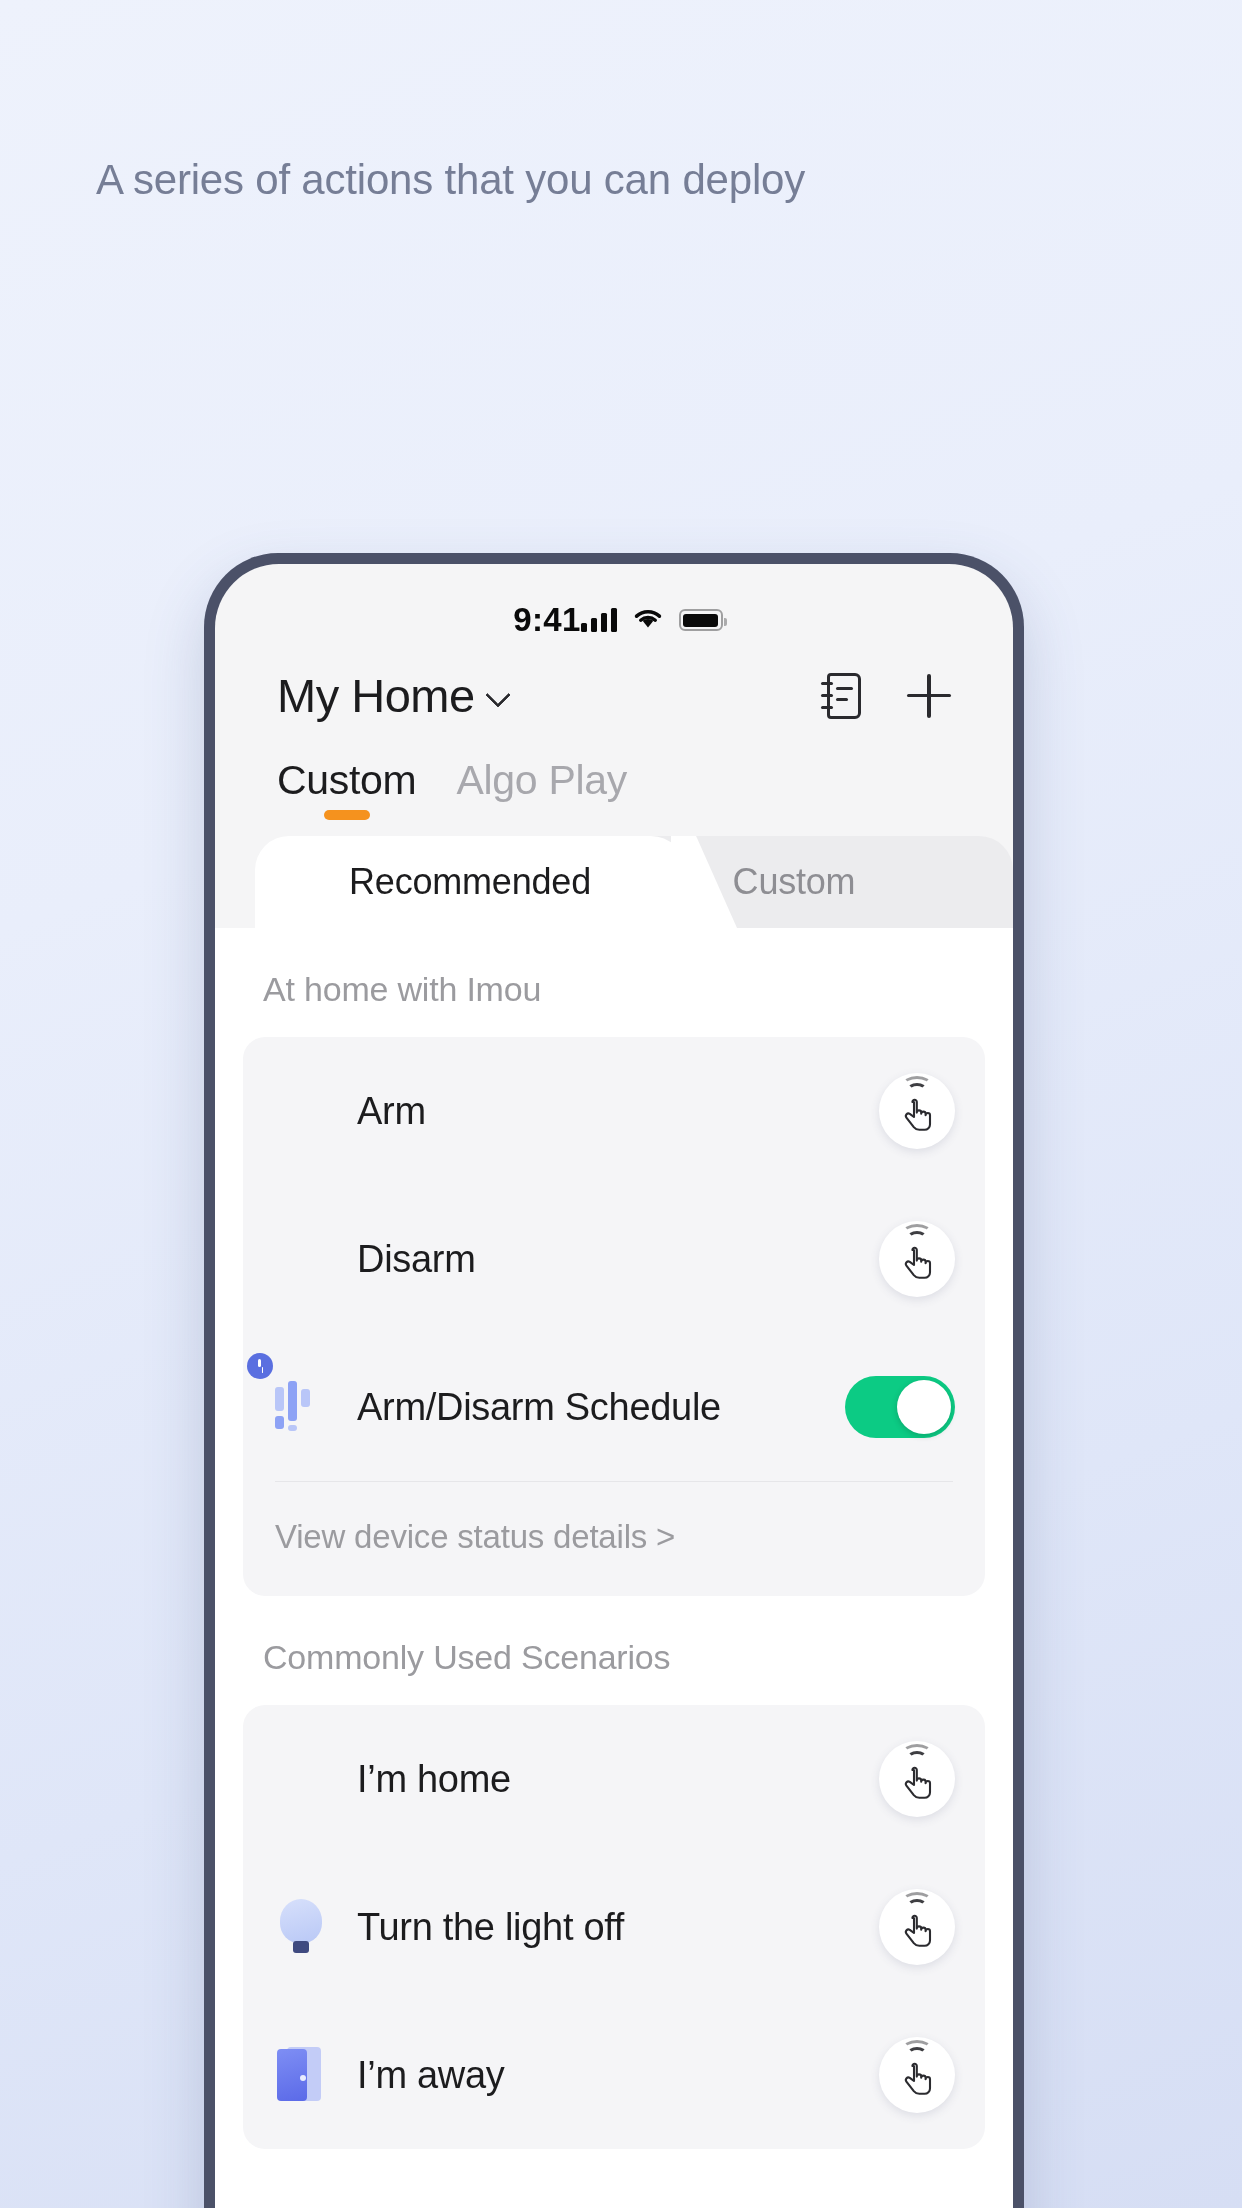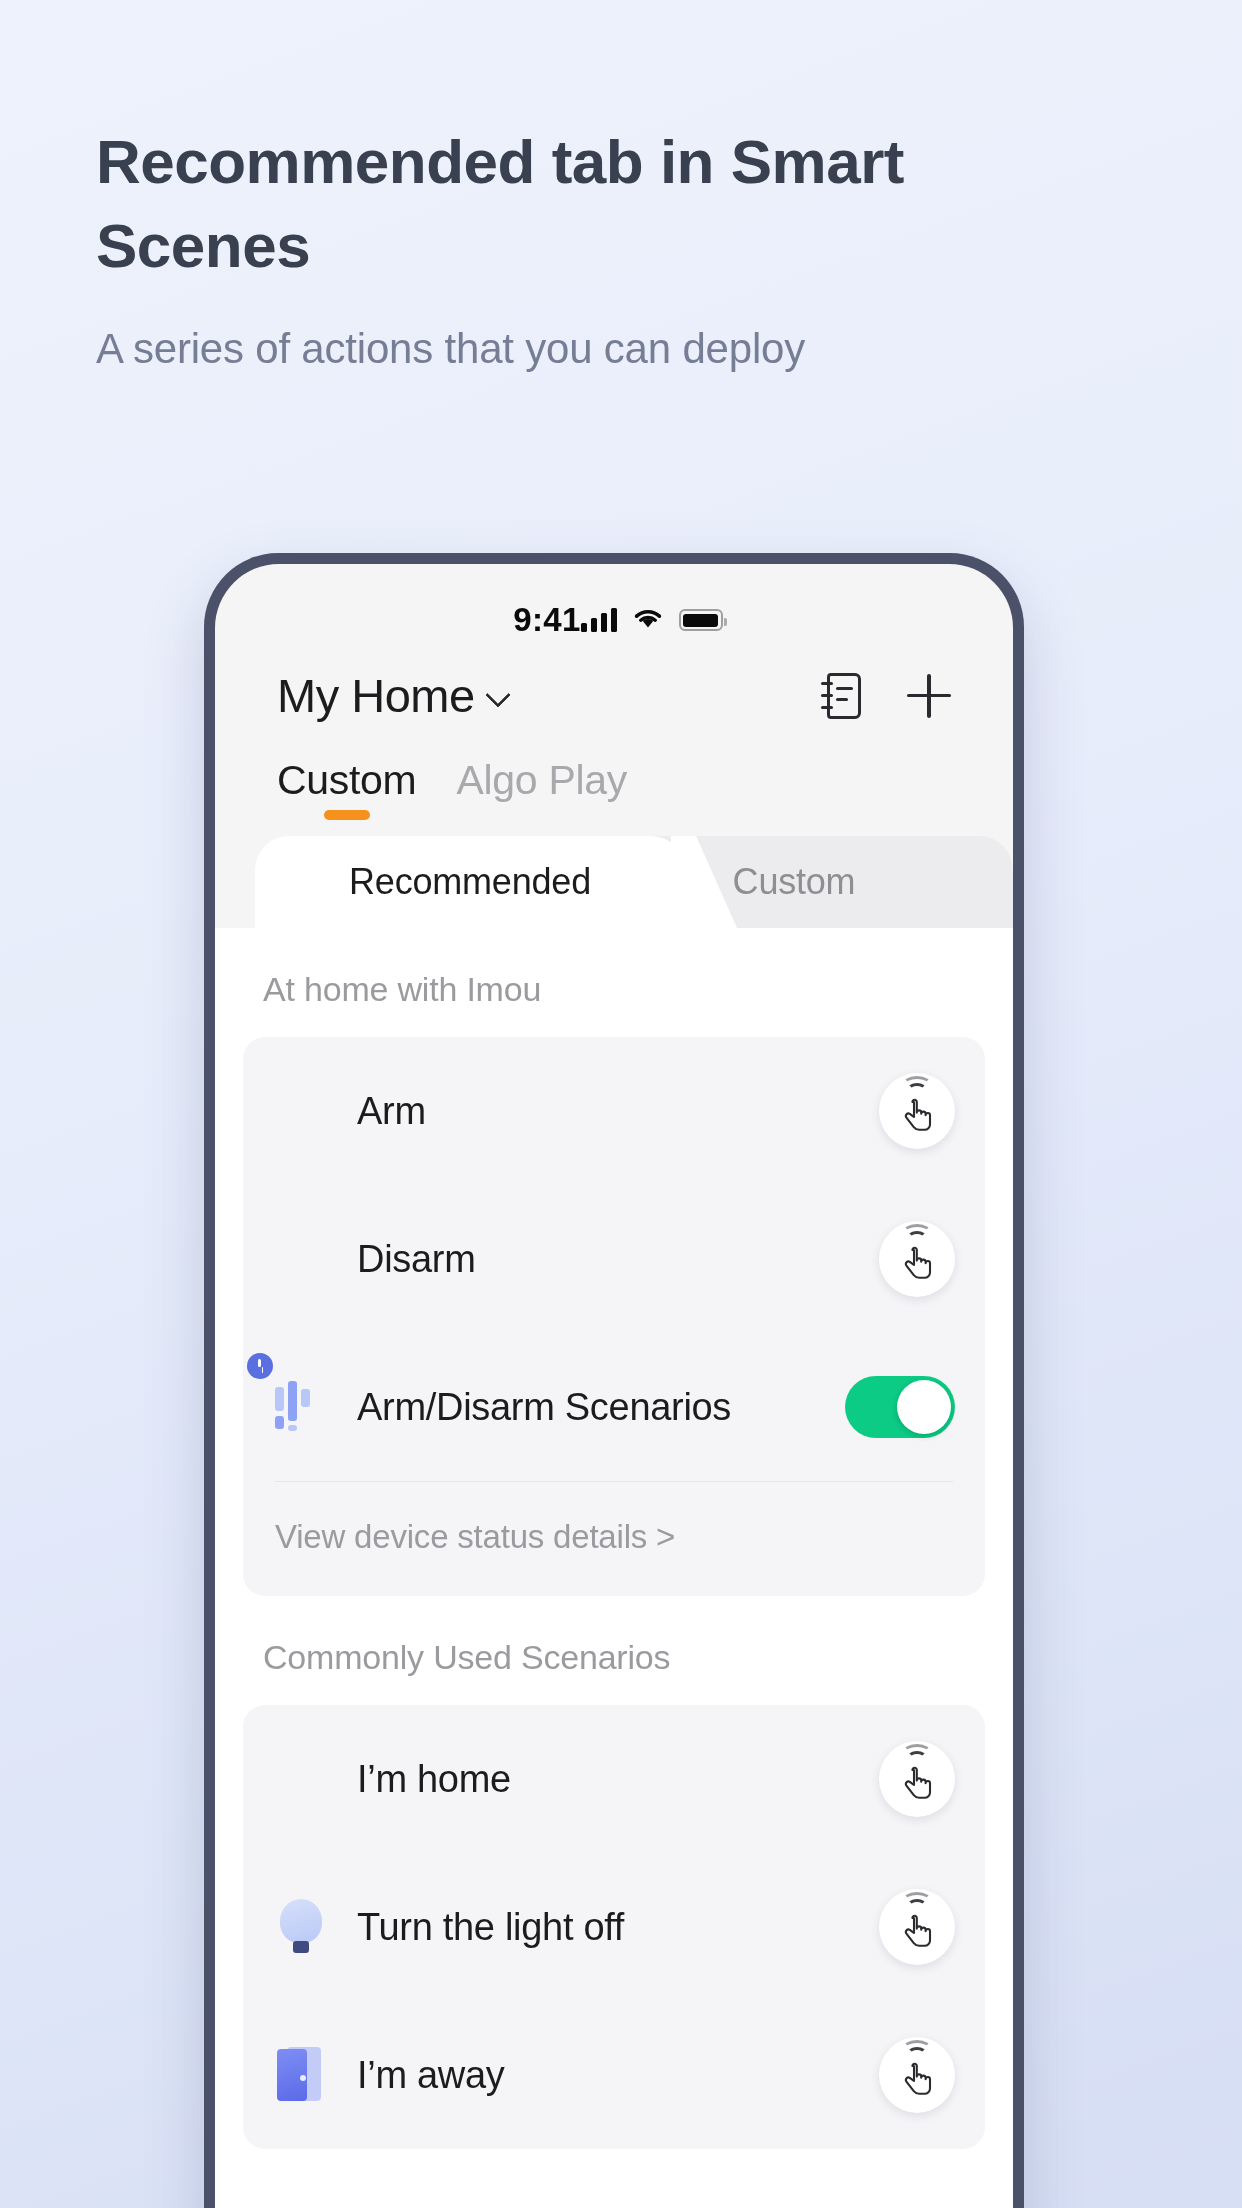--- a/index.html
+++ b/index.html
@@ -278,21 +278,20 @@
   .card-divider { height: 1px; background: #e6e6e9; margin: 0 2px; }
   .card-link {
     font-size: 33px; color: #9b9b9f; letter-spacing: -0.2px;
     padding: 36px 2px 40px 2px;
   }
 </style>
 </head>
 <body>
 
 <div class="promo">
-  <div class="promo-title">Recommended tab in Smart Scenes</div>
   <div class="promo-sub">A series of actions that you can deploy</div>
 </div>
 
 <div class="phone">
   <div class="screen">
 
     <div class="statusbar">
       <div class="status-time">9:41</div>
       <div class="status-icons">
         <span class="signal">
@@ -381,21 +380,21 @@
         </div>
 
         <div class="row">
           <span class="row-icon">
             <span class="ic-sched">
               <span class="bar b1"></span><span class="bar b2"></span><span class="bar b3"></span>
               <span class="bar b4"></span><span class="bar b5"></span>
               <span class="clock"></span>
             </span>
           </span>
-          <span class="row-label">Arm/Disarm Scenarios</span>
+          <span class="row-label">Arm/Disarm Schedule</span>
           <span class="toggle">
               <span class="knob"></span>
             </span>
         </div>
 
         <div class="card-divider"></div>
         <div class="card-link">View device status details &gt;</div>
       </div>
 
       <div class="section-title">Commonly Used Scenarios</div>

